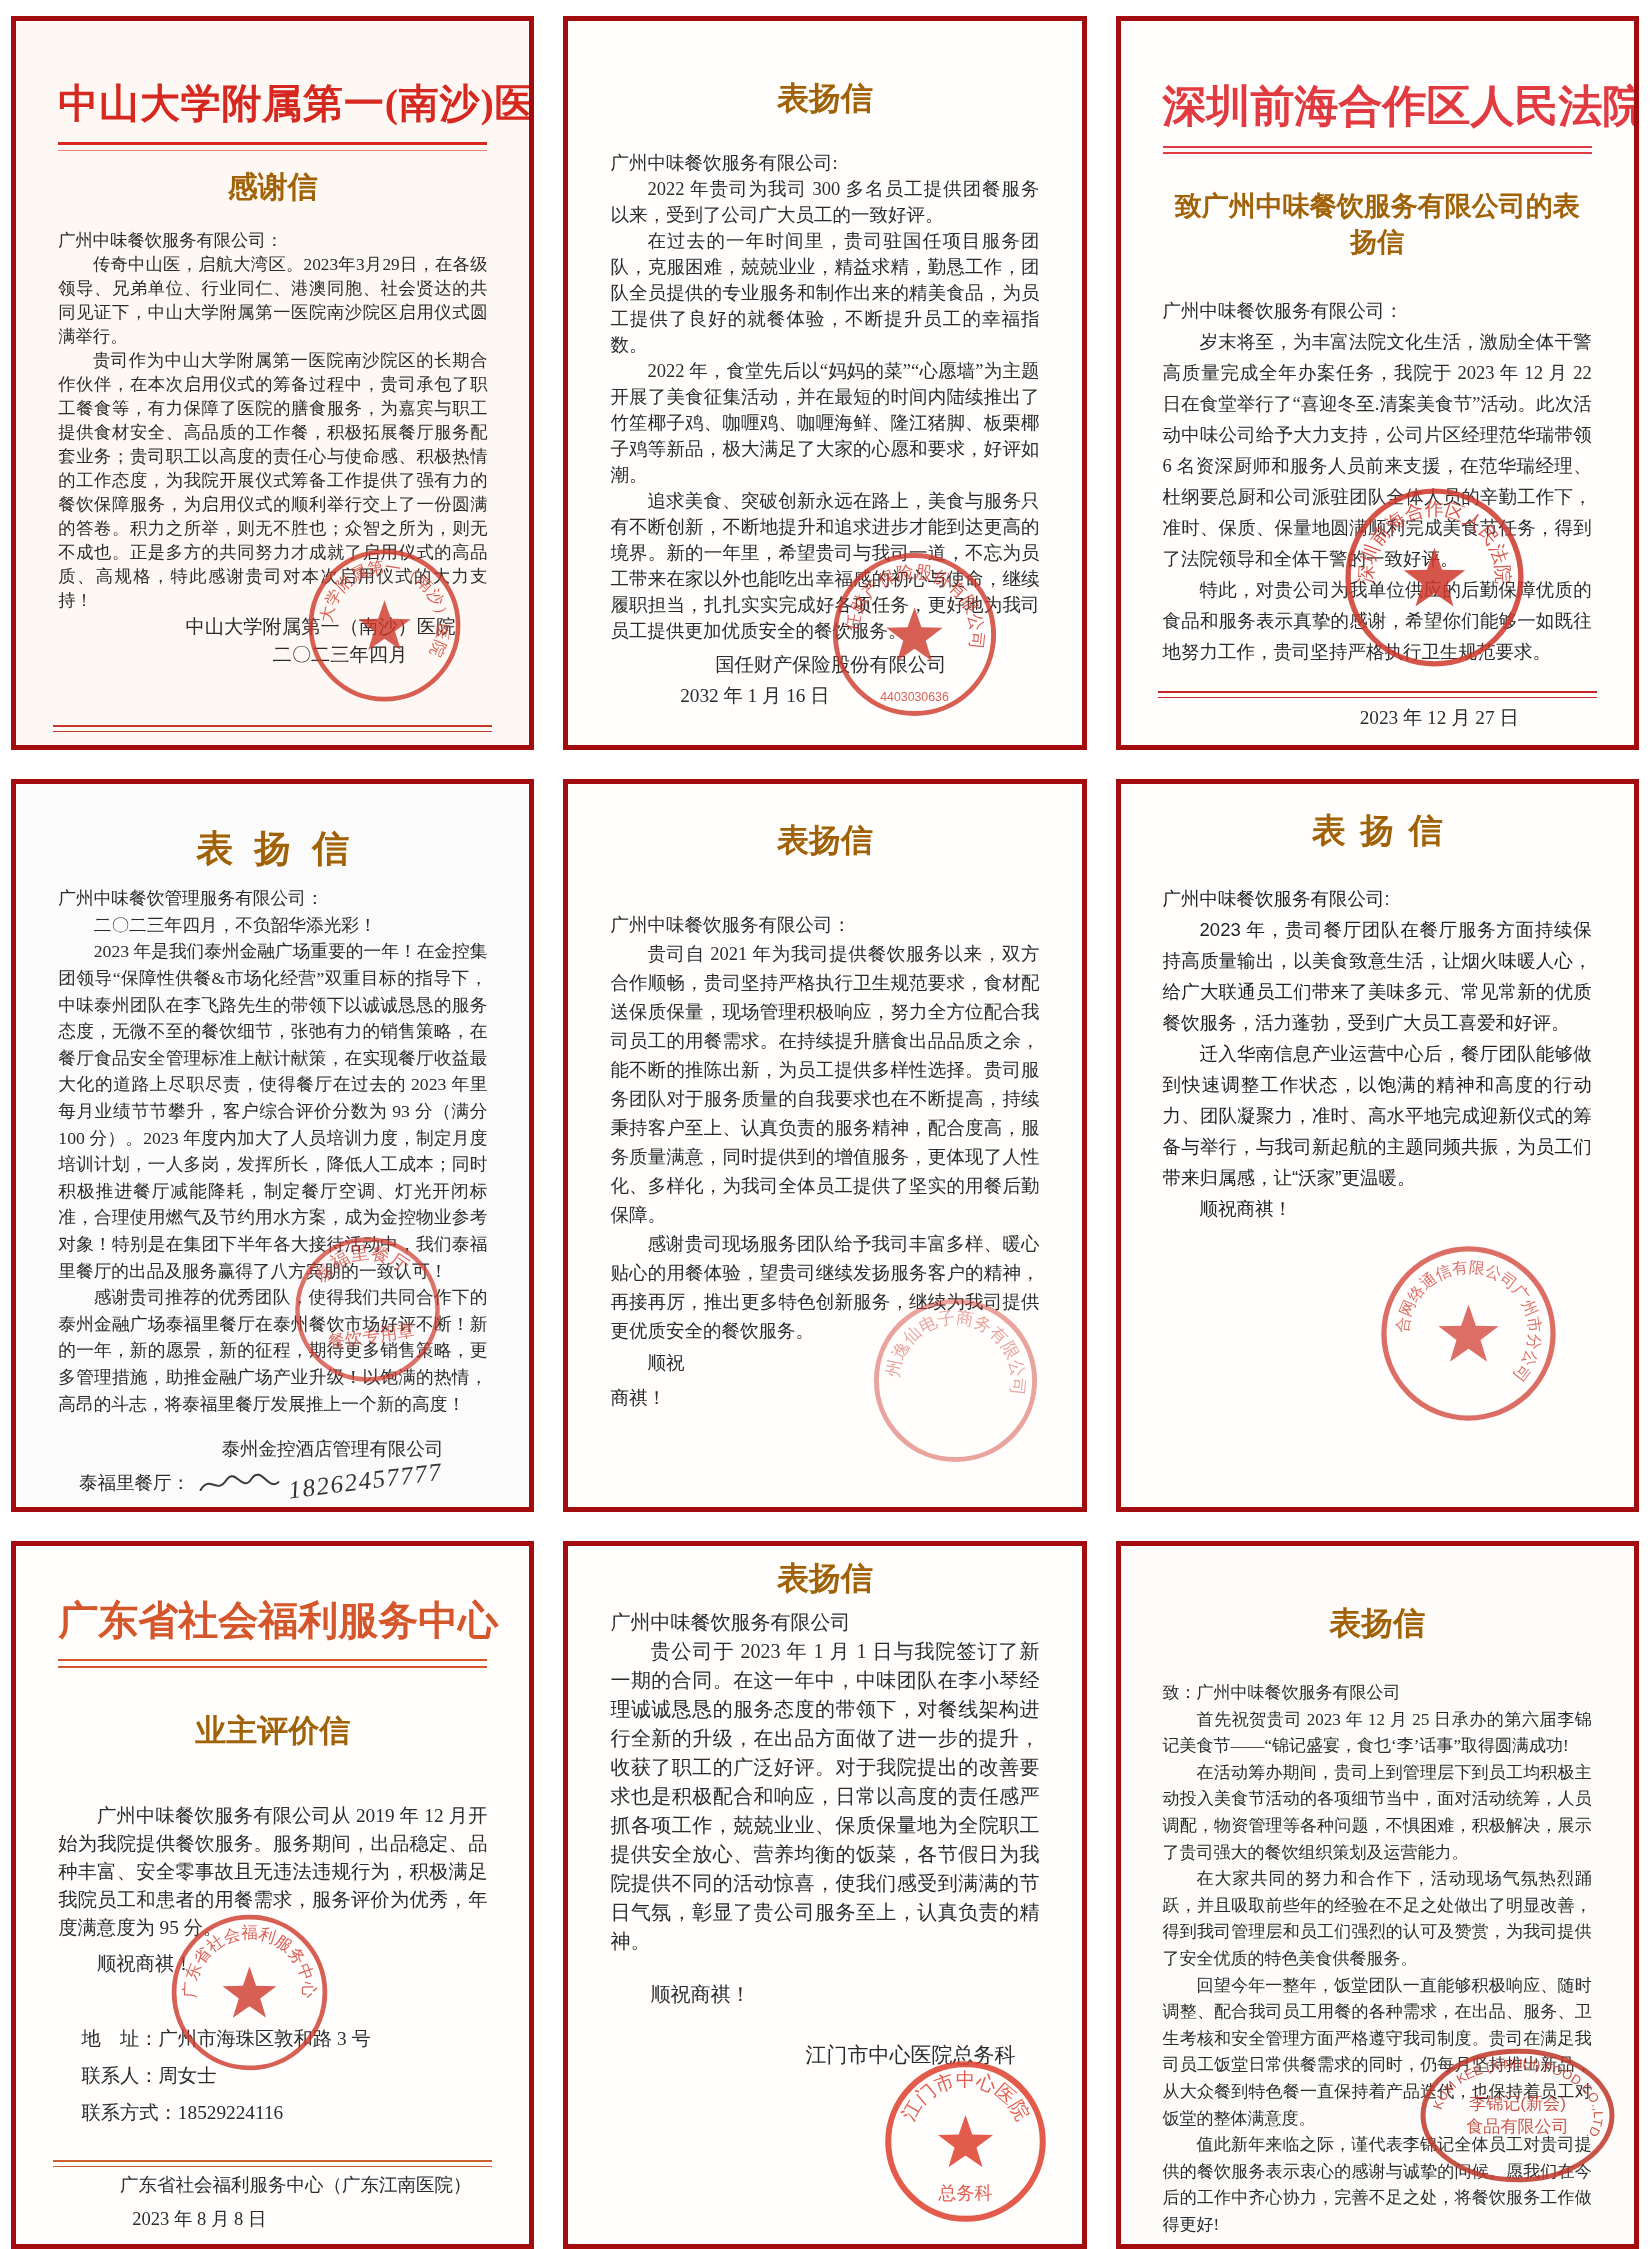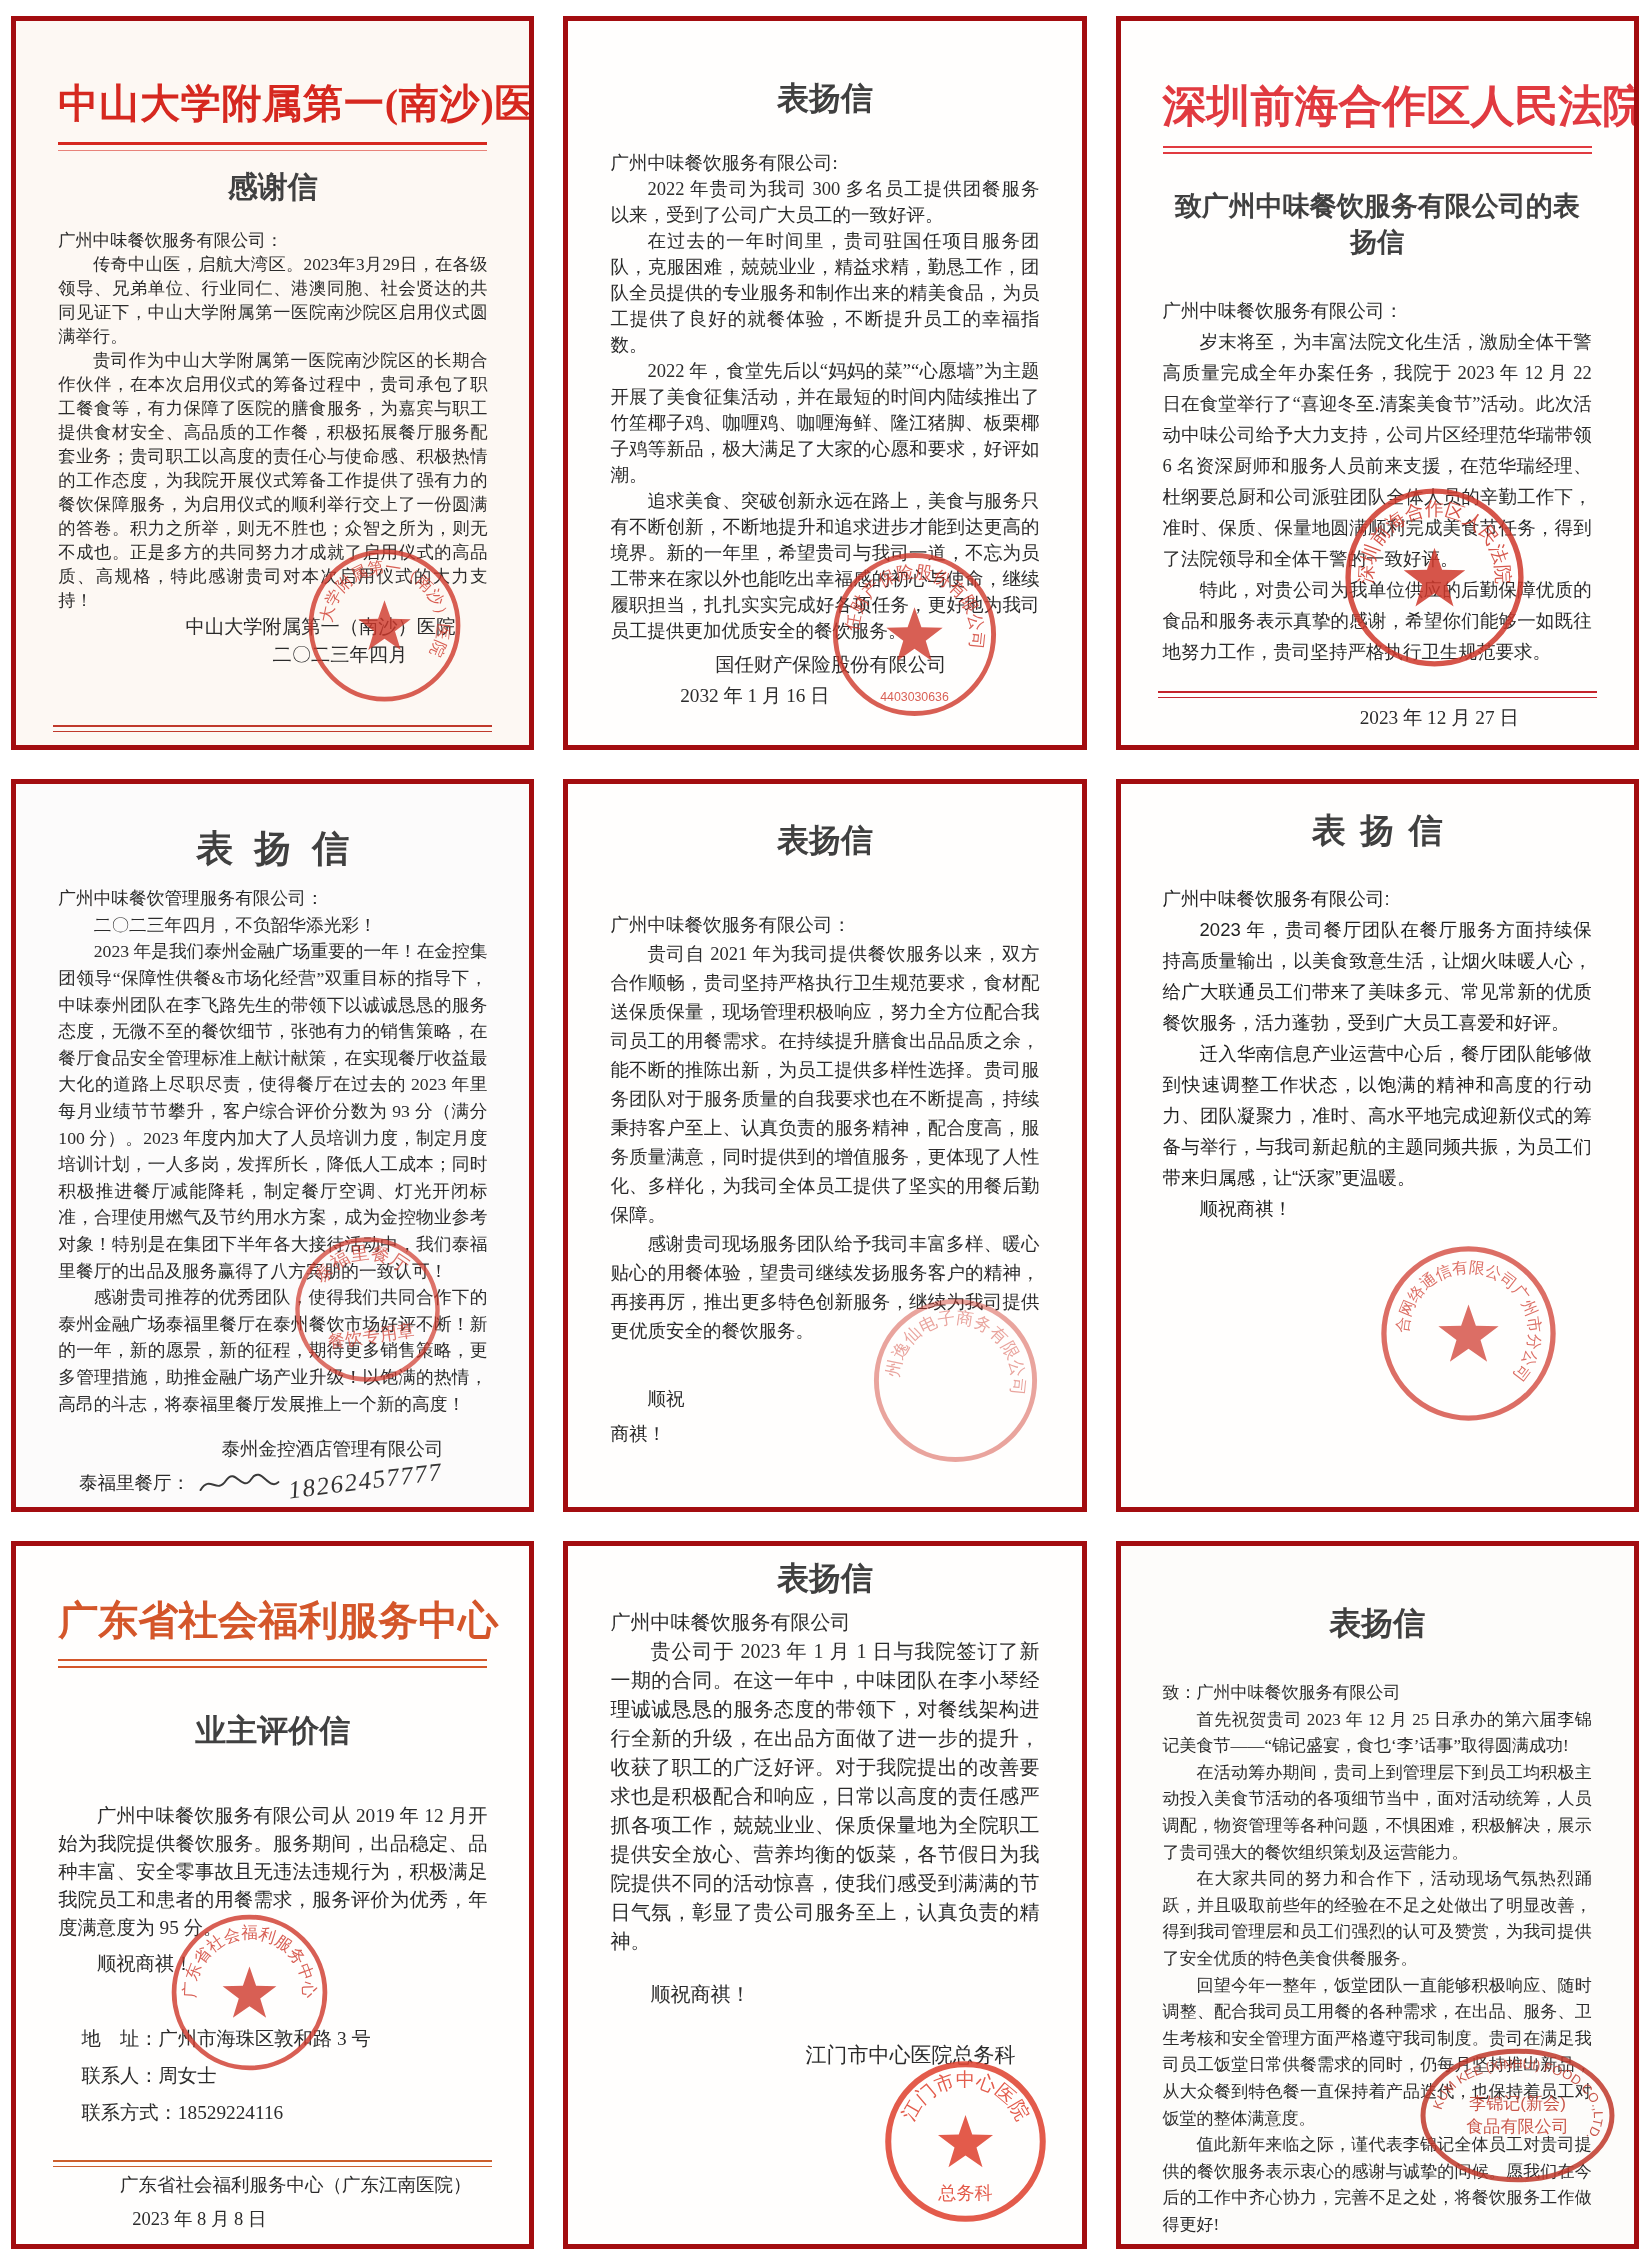--- a/index.html
+++ b/index.html
@@ -9,21 +9,21 @@
     grid-template-rows:734px 733px 708px;
     gap:29px;padding:16px 11.3px;background:#ffffff;
     font-family:"Liberation Serif","DejaVu Serif",serif;
   }
   .card{
     border:5.6px solid #a30d10;background:#fffefd;position:relative;
     overflow:hidden;box-sizing:border-box;padding:24px 42px;color:#2b2b2b;
   }
   .card p{margin:0;text-align:justify;}
   .indent{text-indent:2em;}
-  .title{text-align:center;font-weight:bold;color:#404040;}
+  .title{text-align:center;font-weight:bold;color:#a16207;}
   .letterhead{text-align:center;font-weight:bold;white-space:nowrap;}
   .sig p{text-align:right;}
   .seal{position:absolute;color:#cf382b;opacity:.8;pointer-events:none;}
   .seal text{font-family:"Liberation Sans","DejaVu Sans",sans-serif;}
   .footer-rule{position:absolute;left:37px;right:37px;height:4px;}
   .rule{height:4.8px;}
   .hw{display:inline-block;font-style:italic;}
 
   
   .c1{background:#fdf8f3;}
@@ -57,21 +57,21 @@
   .c4 .title{font-size:37px;margin:16px 0 11.3px;letter-spacing:21px;text-indent:21px;font-weight:600;}
   .c4 .body{font-size:17.7px;line-height:26.6px;}
   .c4 .sig{font-size:18.5px;line-height:32px;margin-top:16px;padding-right:44px;}
   .c4 .hw{font-size:25px;transform:rotate(-7deg);letter-spacing:1.6px;color:#333;}
   .c4 .scribble{vertical-align:middle;}
   .c4 .seal{width:153px;height:153px;right:85px;bottom:121px;transform:rotate(-8deg);opacity:.7;}
 
   
   .c5 .title{font-size:32px;margin:11.3px 0 48px;}
   .c5 .body{font-size:18.5px;line-height:29px;}
-  .c5 .closing{margin-top:36px;line-height:35px;font-family:Liberation Serif, serif;}
+  .c5 .closing{line-height:35px;font-family:Liberation Serif, serif;}
   .c5 .seal{width:173px;height:173px;right:40px;bottom:40px;opacity:.45;}
 
   
   .c6 .title,.c6 .body,.c6 .sig{font-family:"Liberation Sans","DejaVu Sans",sans-serif;}
   .c6 .title{font-size:34px;margin:0 0 29px;letter-spacing:14.5px;text-indent:14.5px;}
   .c6 .body{font-size:18.5px;line-height:31px;color:#1f1f1f;}
   .c6 .seal{width:185px;height:185px;right:73px;bottom:81px;opacity:.72;}
 
   
   .c7 .letterhead{font-size:40px;color:#d4562a;margin-top:22.6px;}

